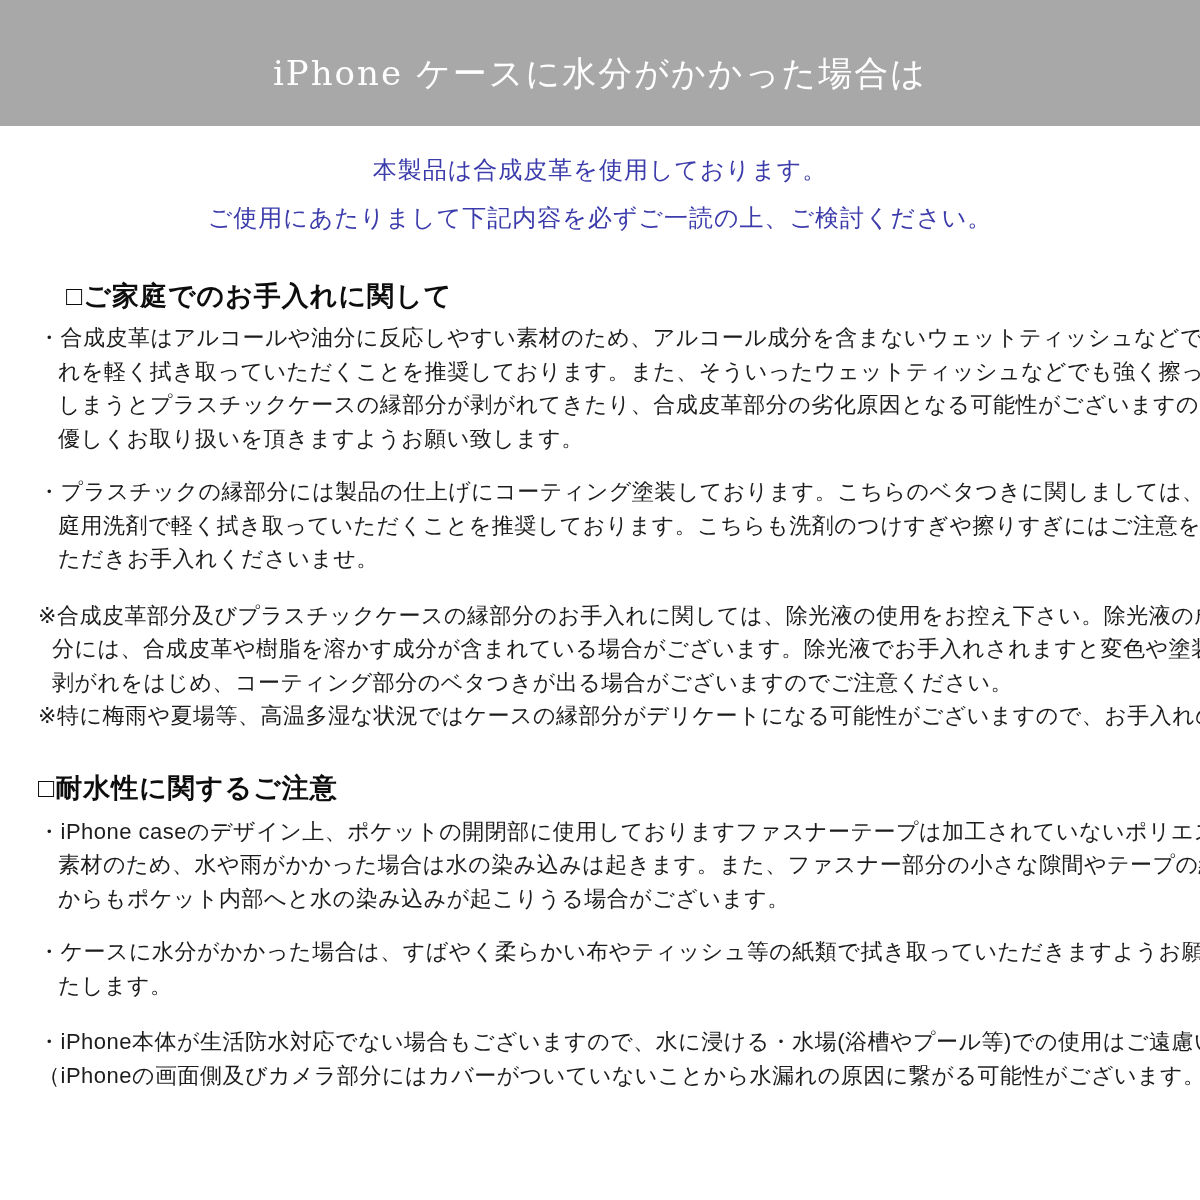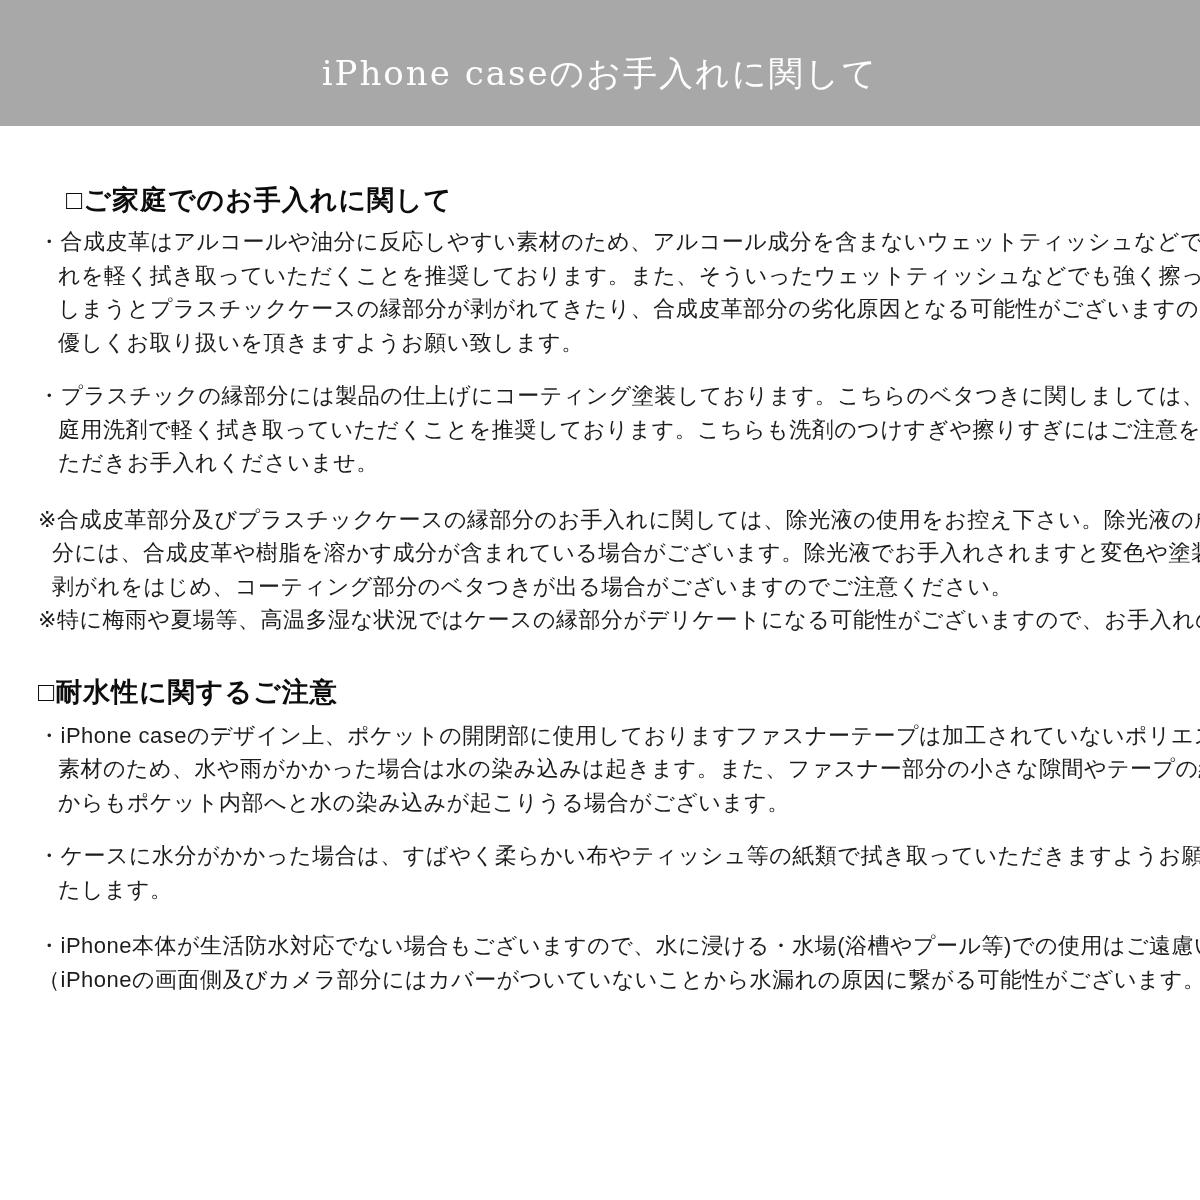--- a/index.html
+++ b/index.html
@@ -74,24 +74,26 @@
     letter-spacing: 0.5px;
     white-space: nowrap;
   }
   .bline.indent { padding-left: 20px; }
   .bline.indent-sm { padding-left: 14px; }
 </style>
 </head>
 <body>
 
 <div class="banner">
-  <div class="banner-title">iPhone caseのお手入れに関して</div>
+  <div class="banner-title">iPhone ケースに水分がかかった場合は</div>
 </div>
 
 <div class="intro">
+  <div class="intro-line">本製品は合成皮革を使用しております。</div>
+  <div class="intro-line">ご使用にあたりまして下記内容を必ずご一読の上、ご検討ください。</div>
 </div>
 
 <div class="content">
 
   <div class="section-heading heading-1">□ご家庭でのお手入れに関して</div>
 
   <div class="para after-heading">
     <div class="bline">・合成皮革はアルコールや油分に反応しやすい素材のため、アルコール成分を含まないウェットティッシュなどで汚</div>
     <div class="bline indent">れを軽く拭き取っていただくことを推奨しております。また、そういったウェットティッシュなどでも強く擦って</div>
     <div class="bline indent">しまうとプラスチックケースの縁部分が剥がれてきたり、合成皮革部分の劣化原因となる可能性がございますので</div>

